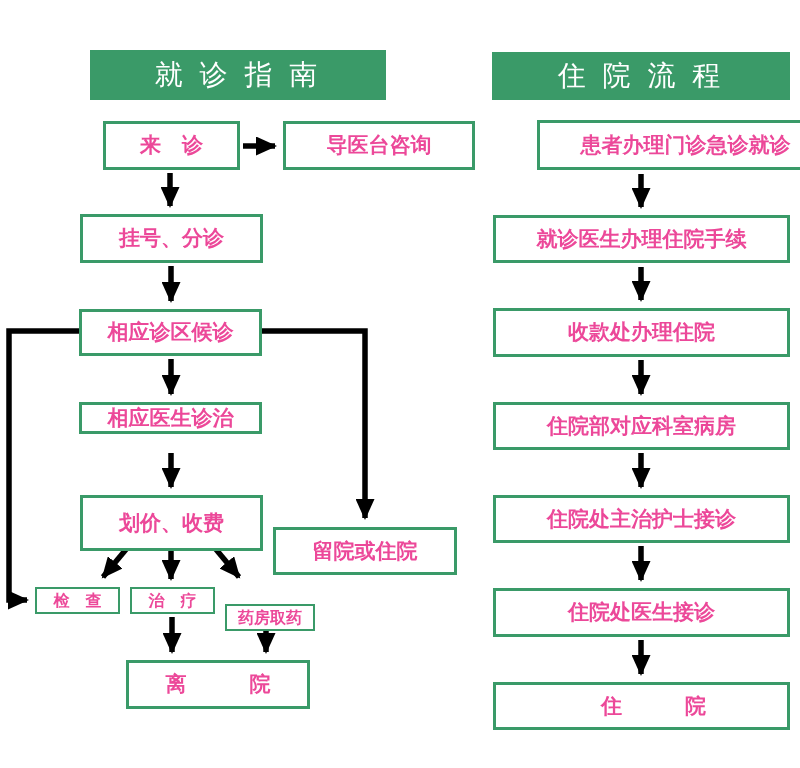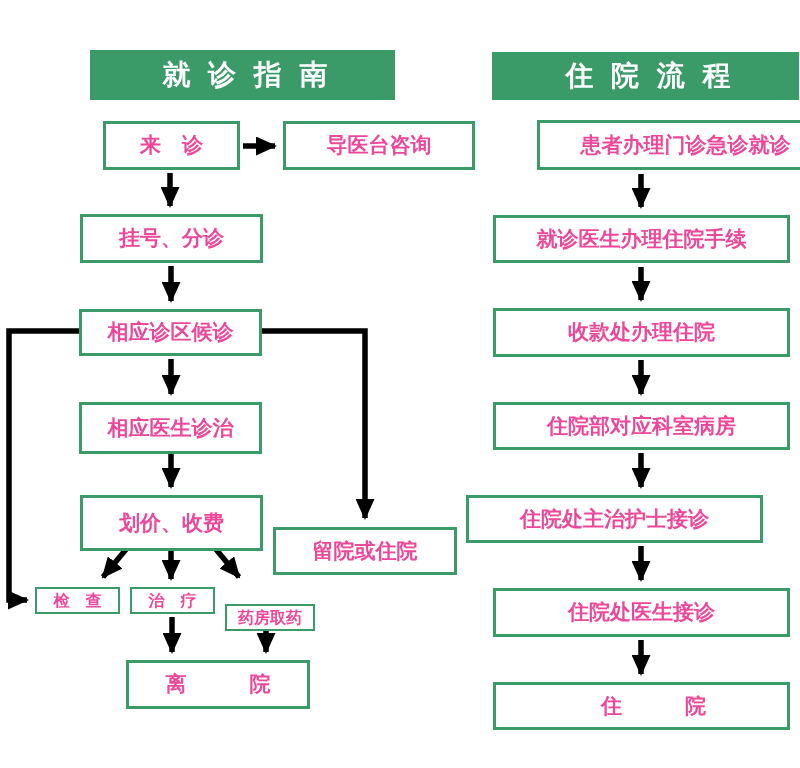--- a/index.html
+++ b/index.html
@@ -11,26 +11,25 @@
     overflow:hidden;
   }
   .connectors{
     position:absolute;left:0;top:0;width:800px;height:768px;
     pointer-events:none;
   }
   .titlebar{
     position:absolute;
     background:#3A9A68;
     color:#ffffff;
-    font-weight:bold;
+    font-weight:normal;
     font-size:28px;
     letter-spacing:4px;
     display:flex;align-items:center;justify-content:center;
     white-space:pre;
-    padding-left:9px;
   }
   .node{
     position:absolute;
     background:#ffffff;
     border:3px solid #3A9A68;
     box-sizing:border-box;
     color:#ec4899;
     font-weight:bold;
     font-size:21px;
     display:flex;align-items:center;justify-content:center;
@@ -80,21 +79,21 @@
   <div class="titlebar" style="left:90px;top:50px;width:296px;height:50px;">就 诊 指 南</div>
 
   <div class="node" style="left:103px;top:121px;width:137px;height:49px;">来　诊</div>
 
   <div class="node" style="left:283px;top:121px;width:192px;height:49px;">导医台咨询</div>
 
   <div class="node" style="left:80px;top:214px;width:183px;height:49px;">挂号、分诊</div>
 
   <div class="node" style="left:79px;top:309px;width:183px;height:47px;">相应诊区候诊</div>
 
-  <div class="node" style="left:79px;top:402px;width:183px;height:52px;">相应医生诊治</div>
+  <div class="node" style="left:79px;top:402px;width:183px;height:32px;">相应医生诊治</div>
 
   <div class="node" style="left:80px;top:495px;width:183px;height:56px;">划价、收费</div>
 
   <div class="node" style="left:273px;top:527px;width:184px;height:48px;">留院或住院</div>
 
   <div class="node small" style="left:35px;top:587px;width:85px;height:27px;">检　查</div>
 
   <div class="node small" style="left:130px;top:587px;width:85px;height:27px;">治　疗</div>
 
   <div class="node small" style="left:225px;top:604px;width:90px;height:27px;">药房取药</div>
@@ -104,19 +103,19 @@
   <div class="titlebar" style="left:492px;top:52px;width:298px;height:48px;">住 院 流 程</div>
 
   <div class="node" style="left:493px;top:120px;width:297px;height:50px;margin-left:44px;">患者办理门诊急诊就诊</div>
 
   <div class="node" style="left:493px;top:215px;width:297px;height:48px;">就诊医生办理住院手续</div>
 
   <div class="node" style="left:493px;top:308px;width:297px;height:49px;">收款处办理住院</div>
 
   <div class="node" style="left:493px;top:402px;width:297px;height:48px;">住院部对应科室病房</div>
 
-  <div class="node" style="left:466px;top:495px;width:297px;height:48px;">住院处主治护士接诊</div>
+  <div class="node" style="left:493px;top:495px;width:297px;height:48px;">住院处主治护士接诊</div>
 
   <div class="node" style="left:493px;top:588px;width:297px;height:49px;">住院处医生接诊</div>
 
   <div class="node" style="left:493px;top:682px;width:297px;height:48px;padding-left:24px;">住　　　院</div>
 
 </div>
 
 </body></html>

